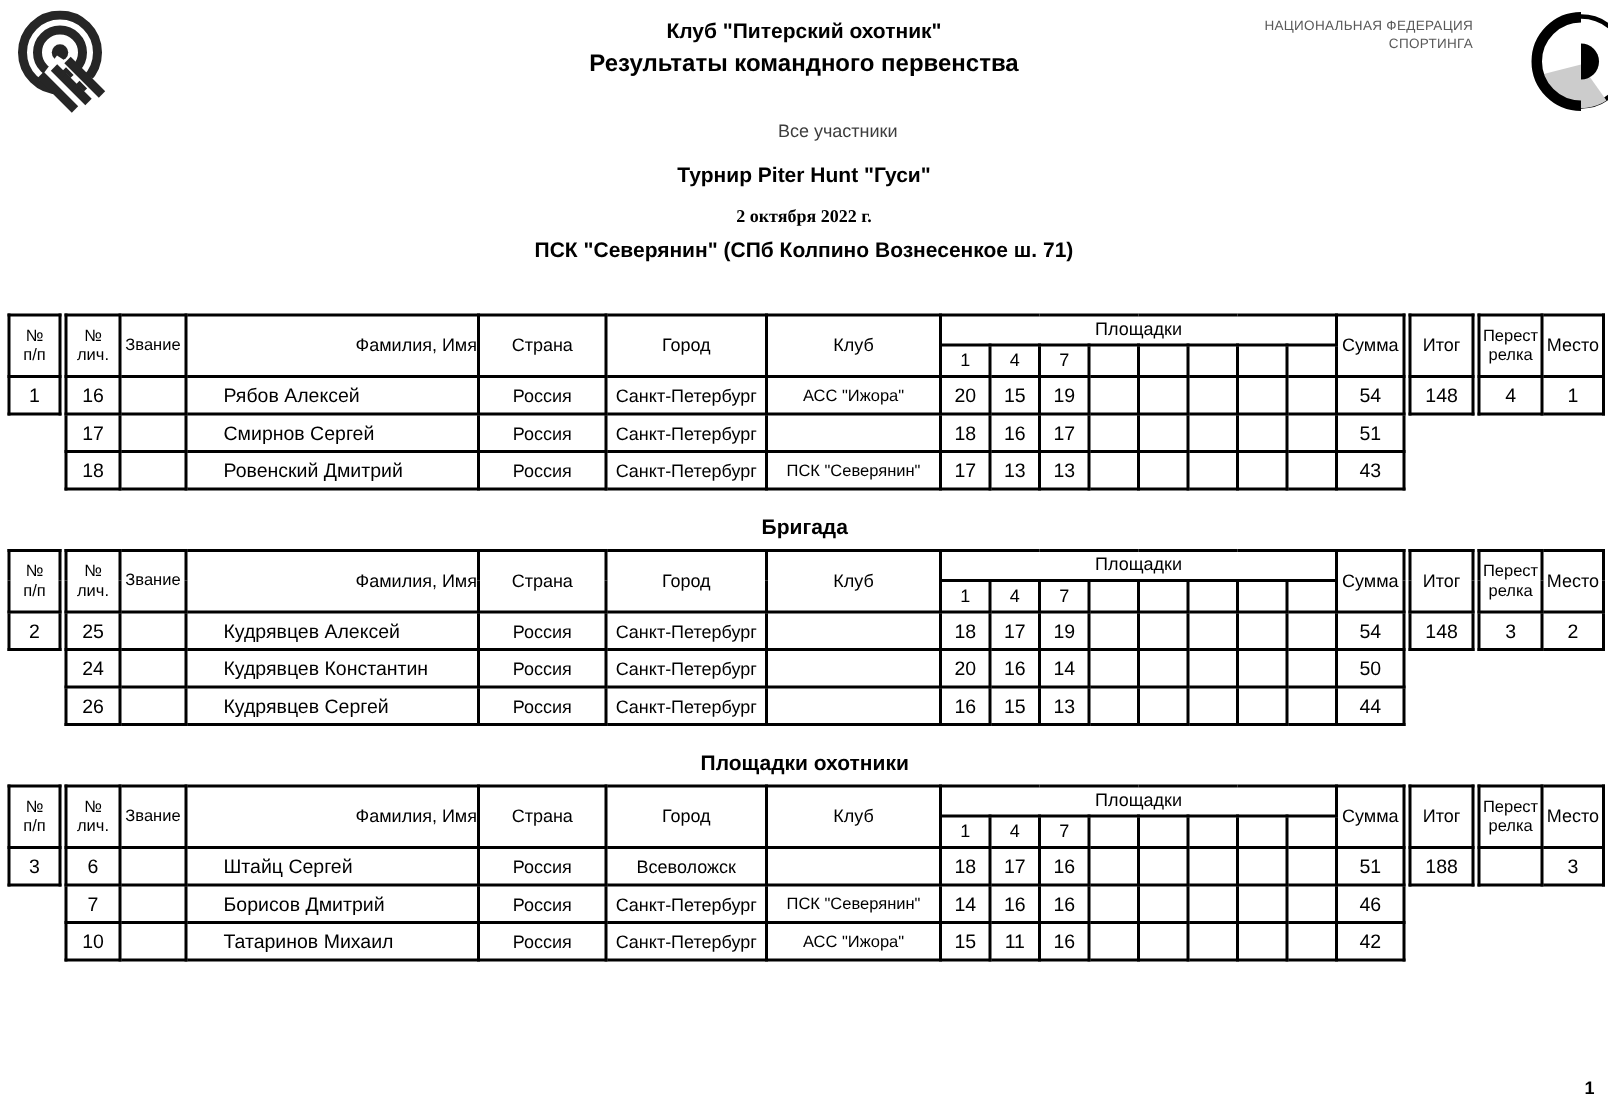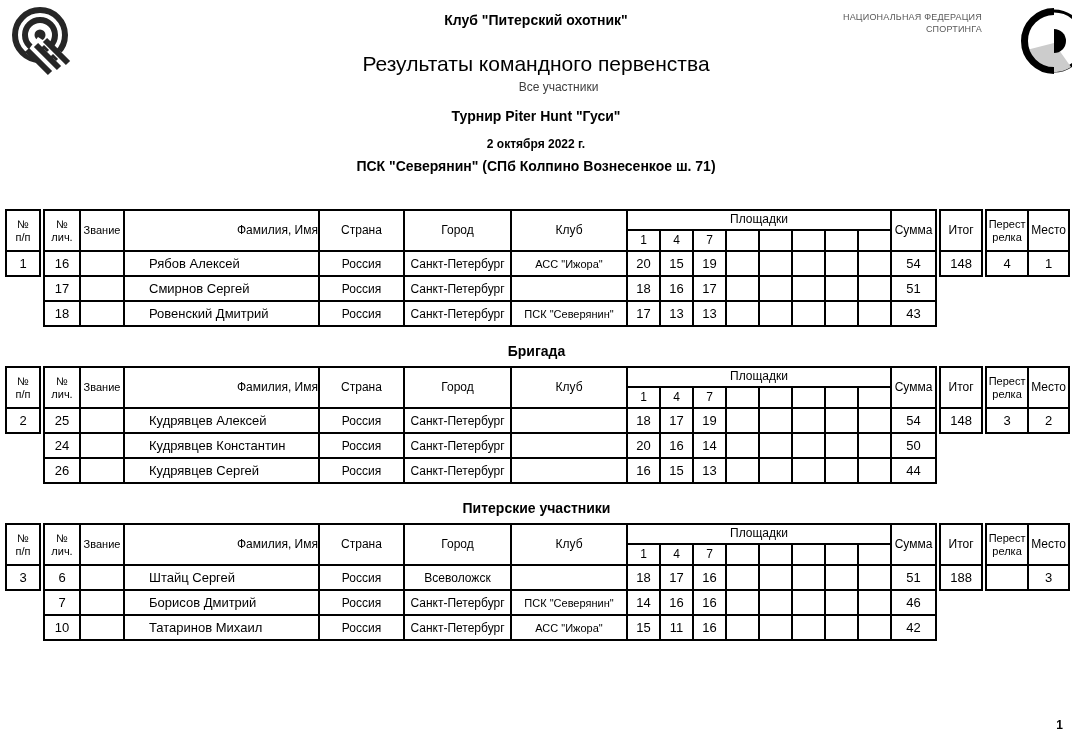--- a/index.html
+++ b/index.html
@@ -27,24 +27,24 @@
   }
   .org-right {
     position: absolute; right: 90px; top: 12px;
     text-align: right; font-size: 9px; line-height: 1.3;
     color: #595959; letter-spacing: 0.2px; white-space: nowrap;
   }
   .fed-logo { position: absolute; top: 6px; right: -17px; width: 70px; height: 70px; }
 
   .title-line { position: absolute; left: 0; width: 100%; text-align: center; white-space: nowrap; }
   .t-club    { top: 12px;  font-size: 14px; font-weight: bold; }
-  .t-report  { top: 52px;  font-size: 21px; font-weight: normal; }
+  .t-report  { top: 34px;  font-size: 16px; font-weight: bold; }
   .t-filter  { top: 80px;  font-size: 12px; color: #3d3d3d; padding-left: 45px; }
   .t-tourn   { top: 108px; font-size: 14px; font-weight: bold; }
-  .t-date    { top: 137px; font-size: 12px; font-weight: bold; }
+  .t-date    { top: 137px; font-size: 12px; font-weight: bold; font-family: Liberation Serif, serif; }
   .t-venue   { top: 158px; font-size: 14px; font-weight: bold; }
 
   
   .content { position: absolute; top: 209px; left: 5px; width: 1063px; }
   .team-section { margin-bottom: 0; }
   .team-section + .team-section { margin-top: 15px; }
   .section-title {
     text-align: center; font-size: 14px; font-weight: bold;
     margin: 0 0 6px 0; height: 18px; line-height: 18px;
   }
@@ -382,21 +382,21 @@
               <td class="sp"></td>
               <td class="nb"></td>
               <td class="sp"></td>
               <td class="nb"></td>
               <td class="nb"></td>
             </tr>
           </tbody>
         </table>
       </div>
       <div class="team-section">
-        <div class="section-title">Питерские участники</div>
+        <div class="section-title">Площадки охотники</div>
         <table class="results">
           <colgroup>
             <col style="width: 34px;">
             <col style="width: 4px;">
             <col style="width: 36px;">
             <col style="width: 44px;">
             <col style="width: 195px;">
             <col style="width: 85px;">
             <col style="width: 107px;">
             <col style="width: 116px;">

